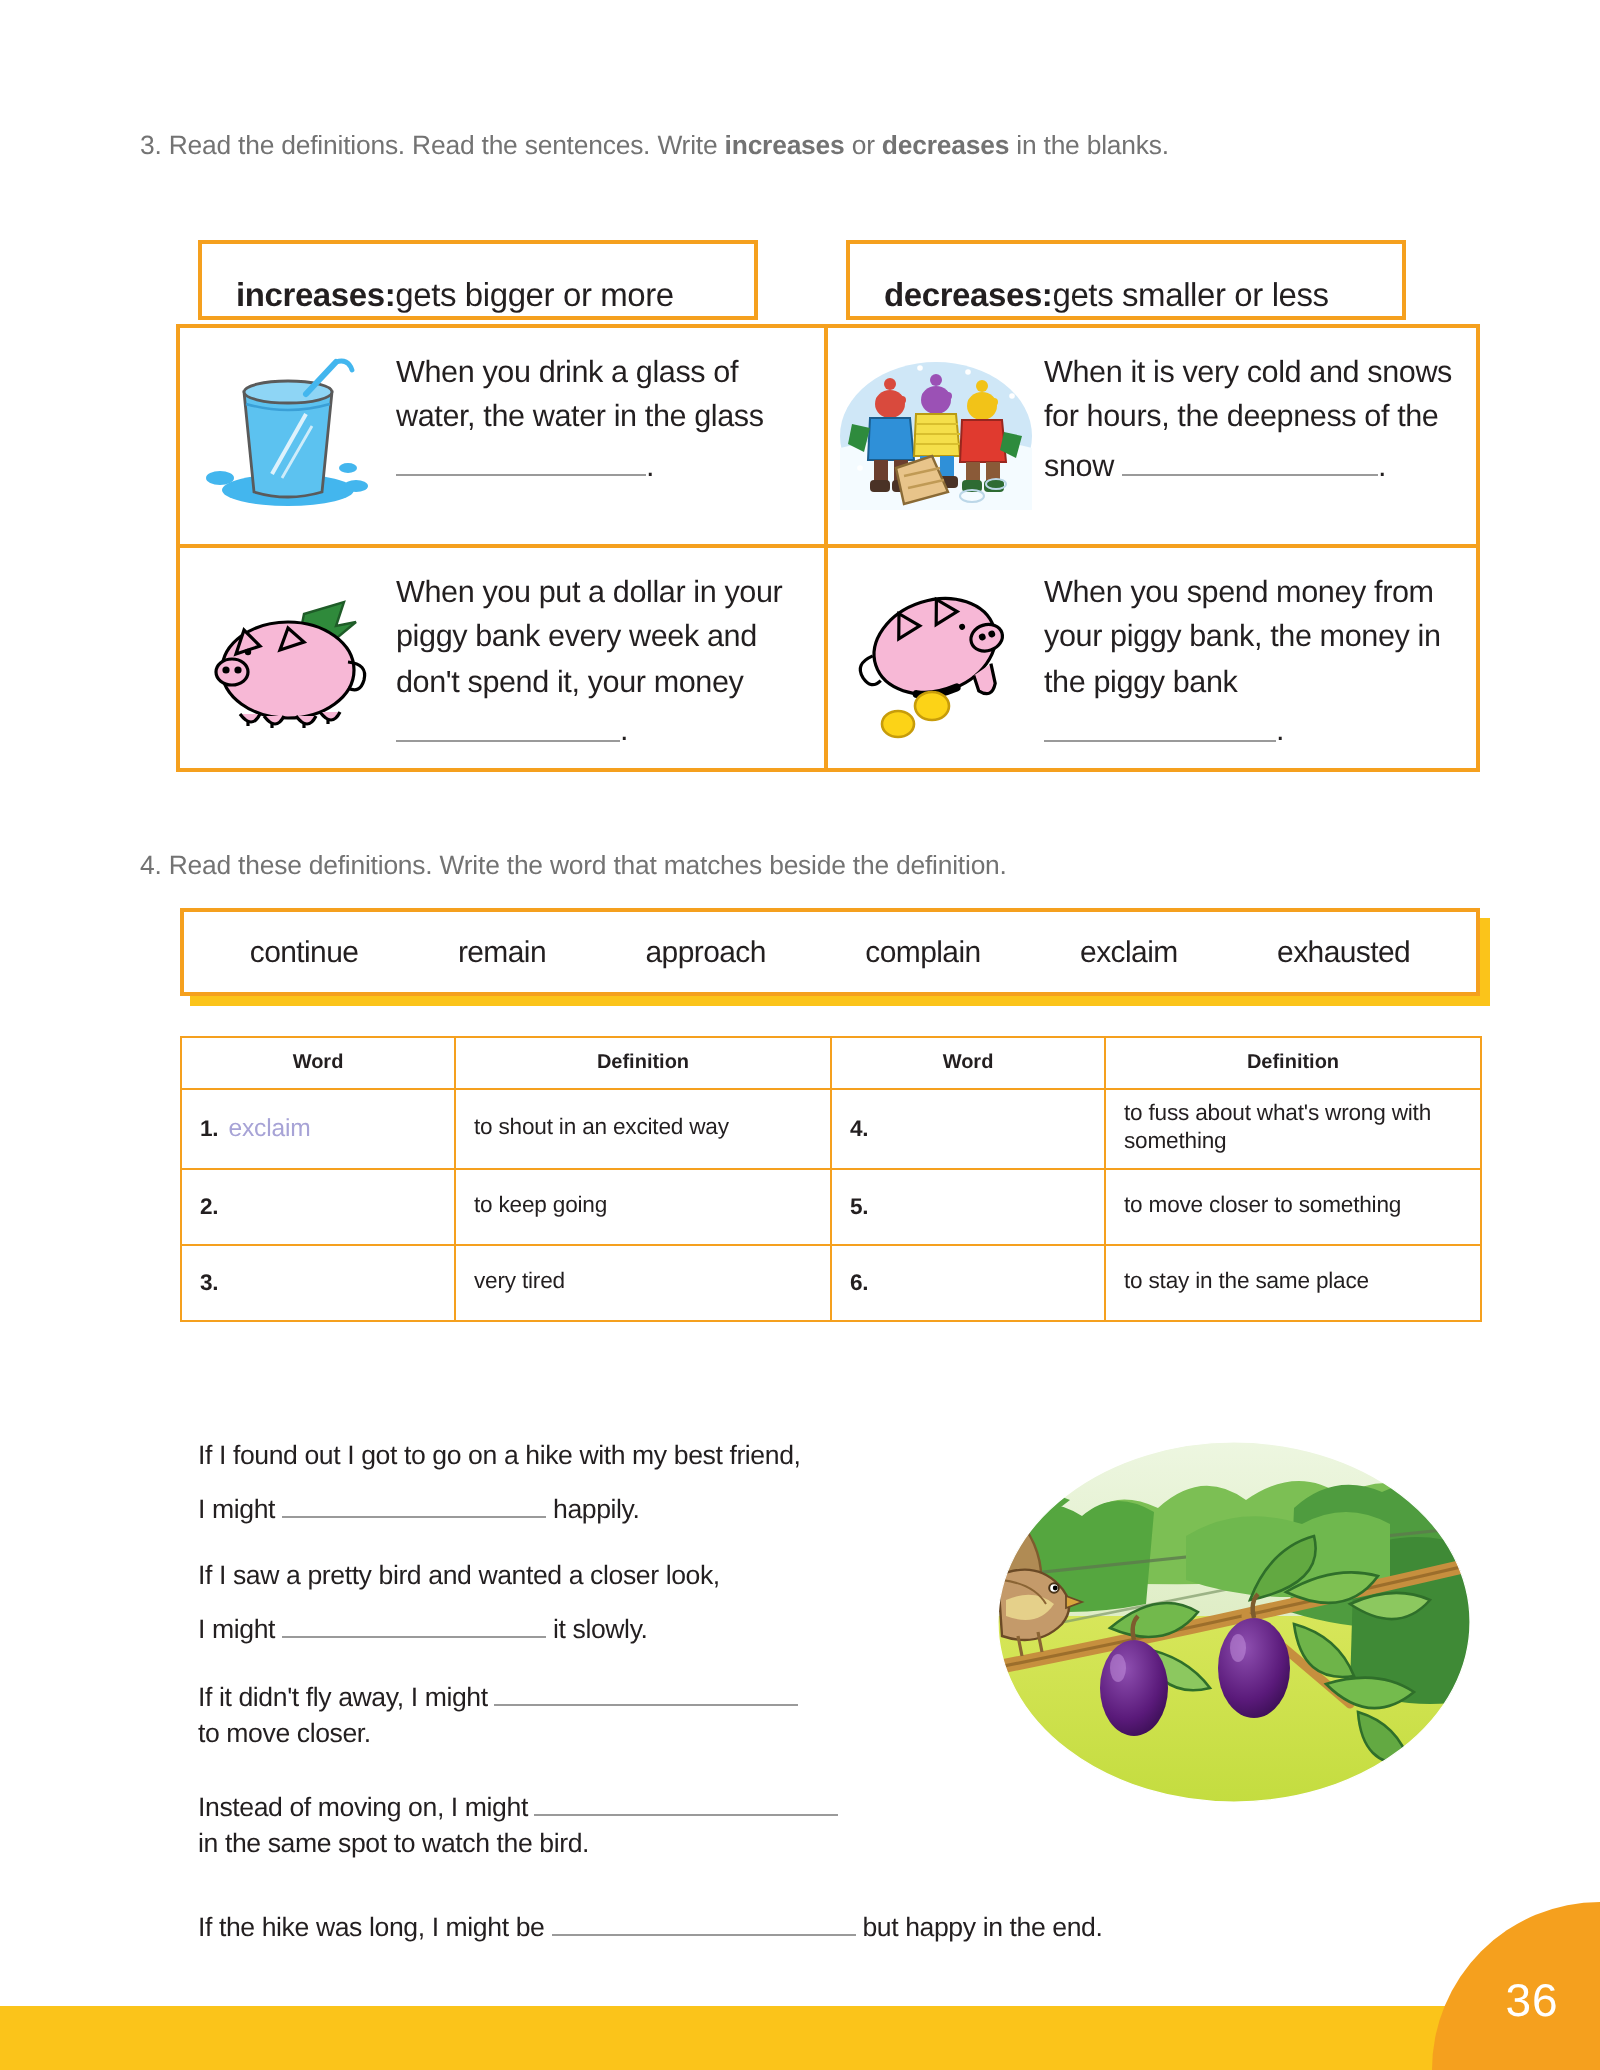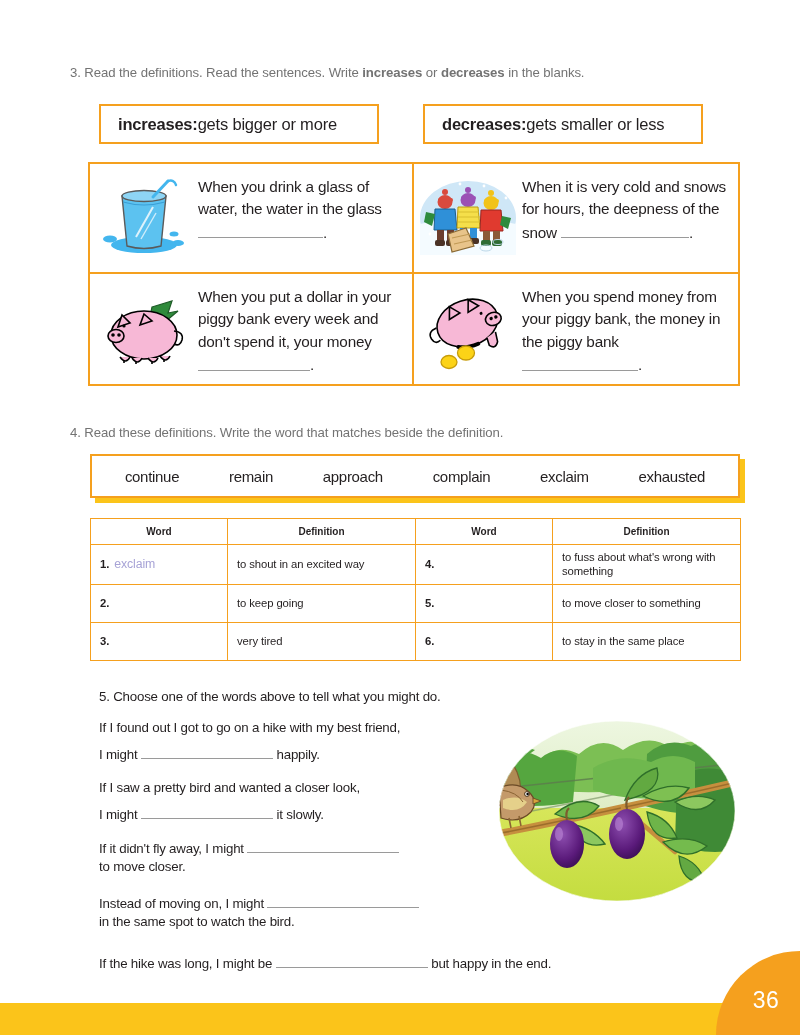--- a/index.html
+++ b/index.html
@@ -35,24 +35,25 @@
     height: 1.05em;
   }
 
   
   .defbox {
     position: absolute;
     border: 2px solid #f5a01e;
     background: #ffffff;
     box-sizing: border-box;
     display: flex;
-    align-items: center;
+    align-items: flex-end;
     padding-left: 17px;
     font-size: 16.5px;
     letter-spacing: -0.2px;
+    margin-top: 16px;
   }
   .defbox .w { font-weight: bold; }
 
   
   .grid {
     position: absolute;
     left: 88px;
     top: 162px;
     width: 652px;
     height: 224px;
@@ -391,21 +392,20 @@
       </tr>
       <tr>
         <td class="numcell"><span>3.</span><span class="ans"></span></td>
         <td>very tired</td>
         <td class="numcell"><span>6.</span><span class="ans"></span></td>
         <td>to stay in the same place</td>
       </tr>
     </tbody>
   </table>
 
-  <div class="s5line" style="left:99px; top:689px;">5. Choose one of the words above to tell what you might do.</div>
 
   <div class="s5line" style="left:99px; top:744px;">
     <span>I might</span>
     <span class="blank" style="width:132px;"></span>
     <span>happily.</span>
   </div>
   <div class="s5line" style="left:99px; top:720px;">If I found out I got to go on a hike with my best friend,</div>
 
   <div class="s5line" style="left:99px; top:780px;">If I saw a pretty bird and wanted a closer look,</div>
   <div class="s5line" style="left:99px; top:804px;">

